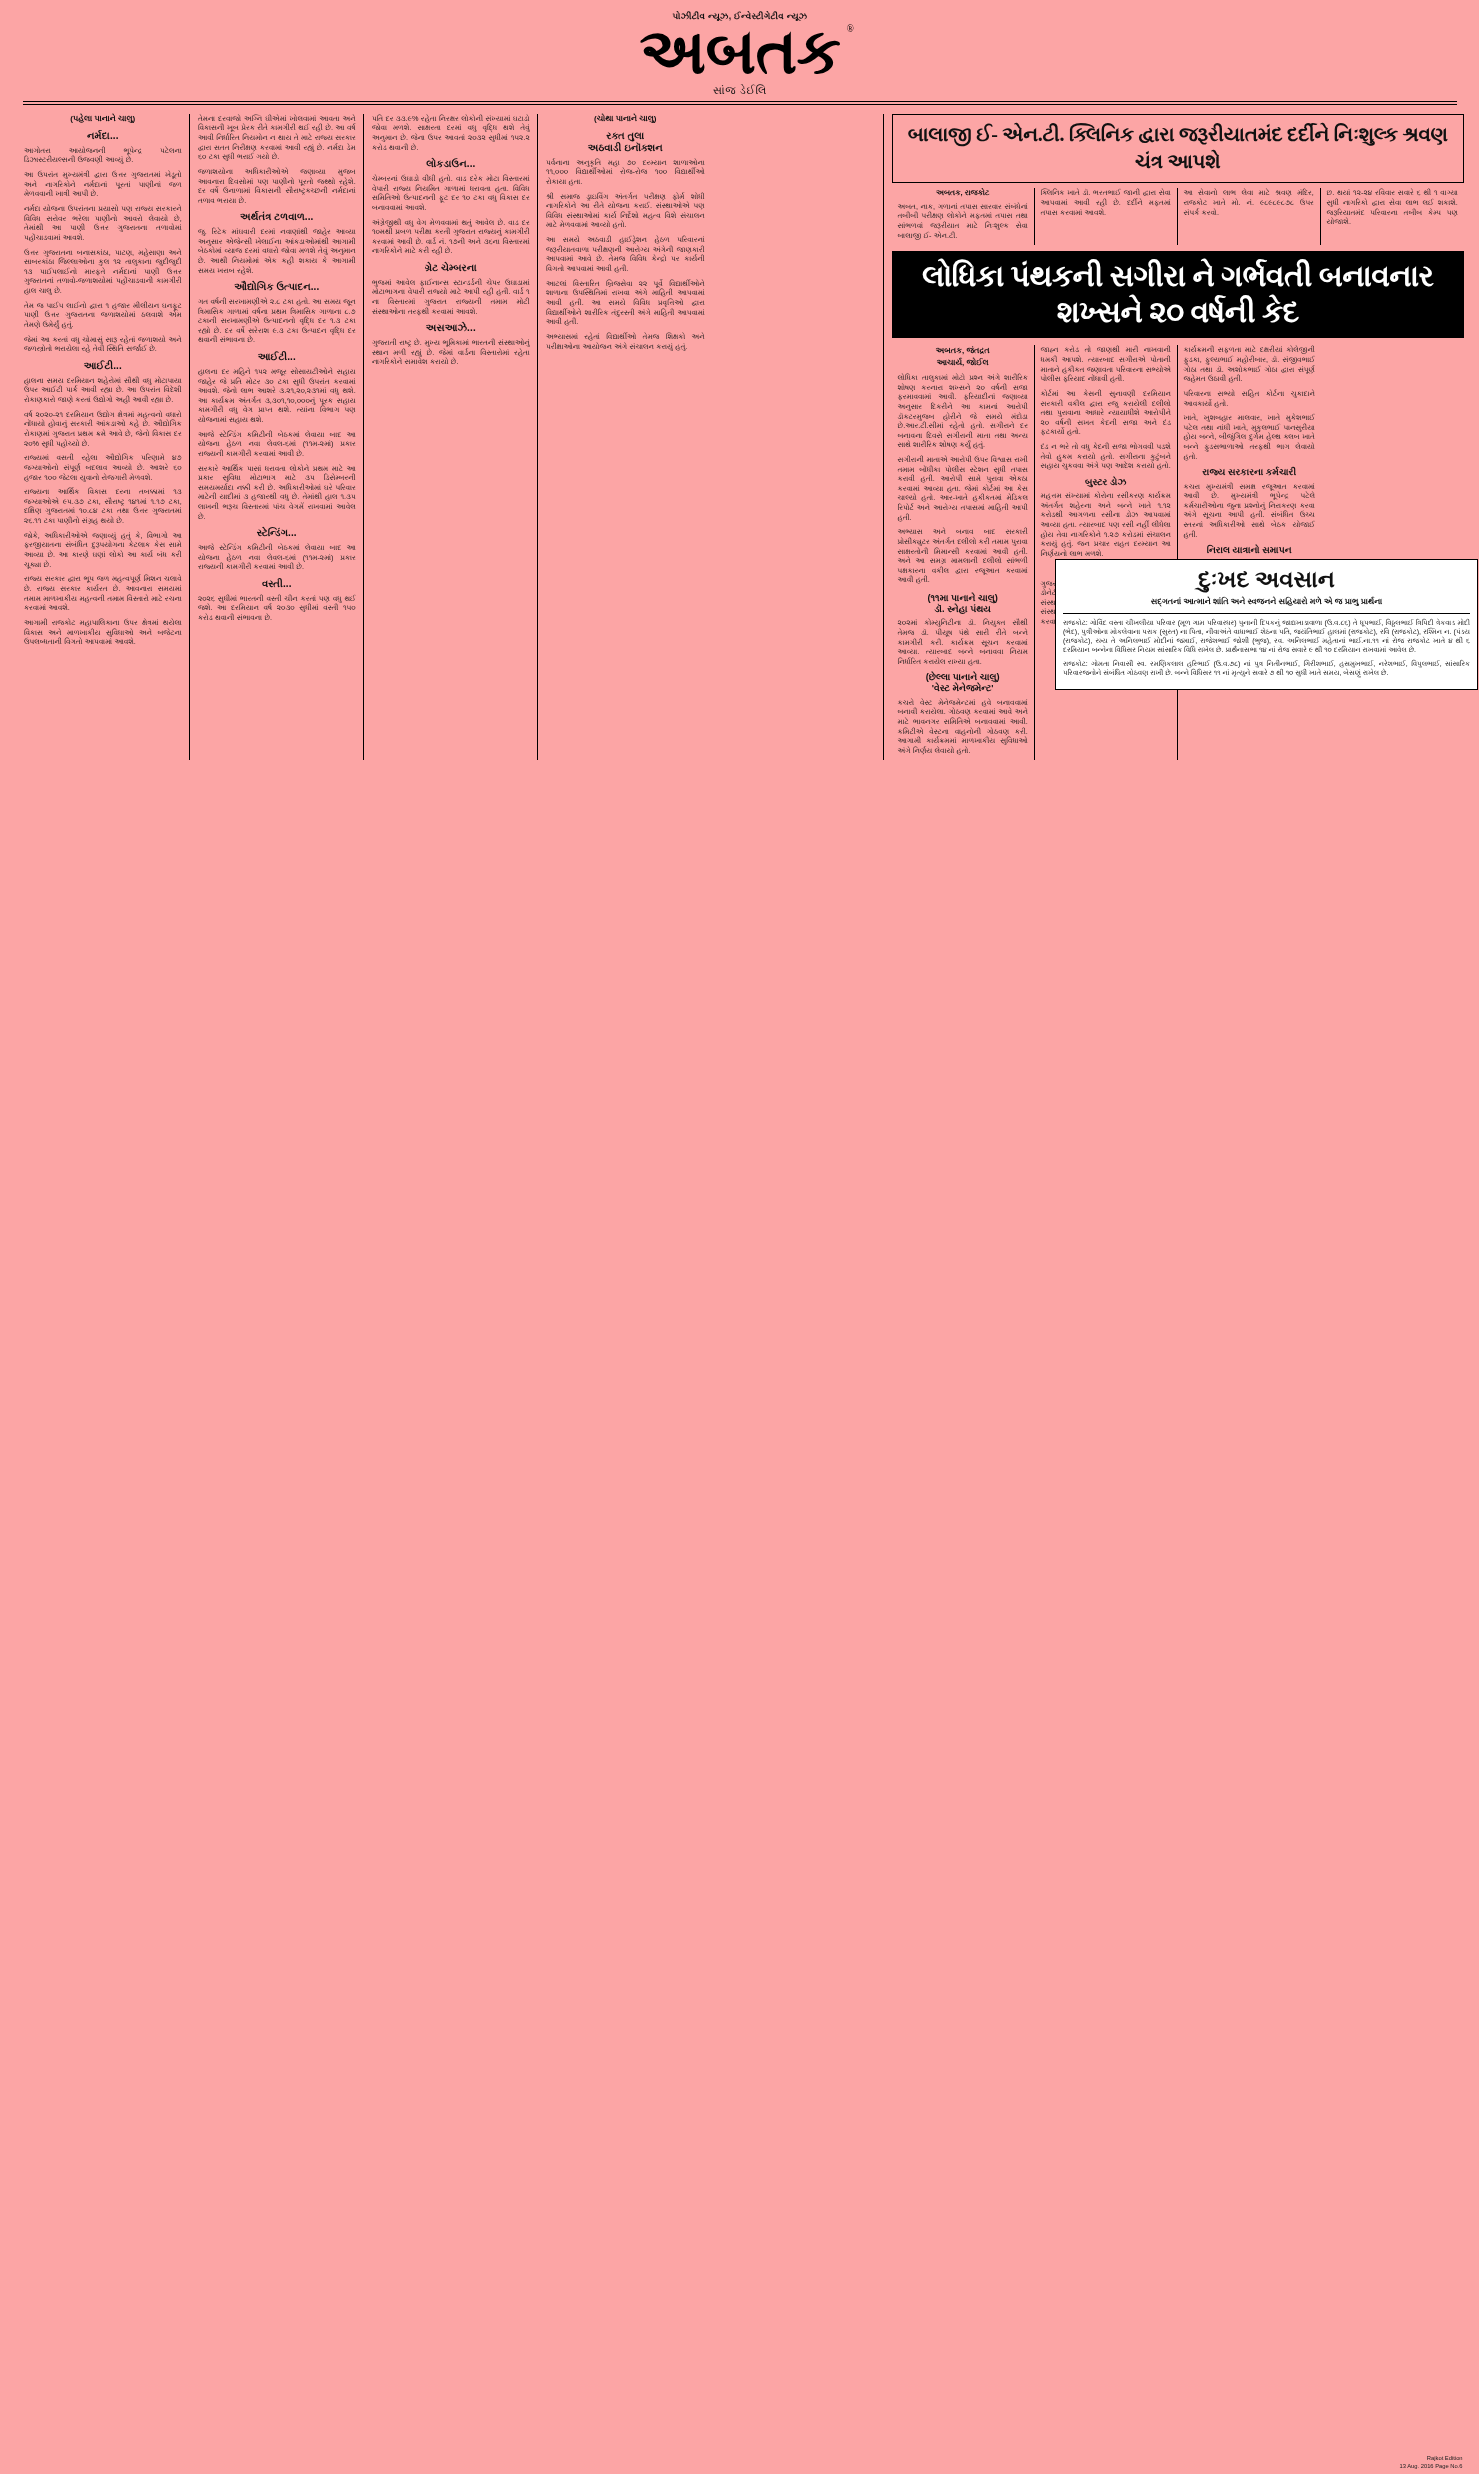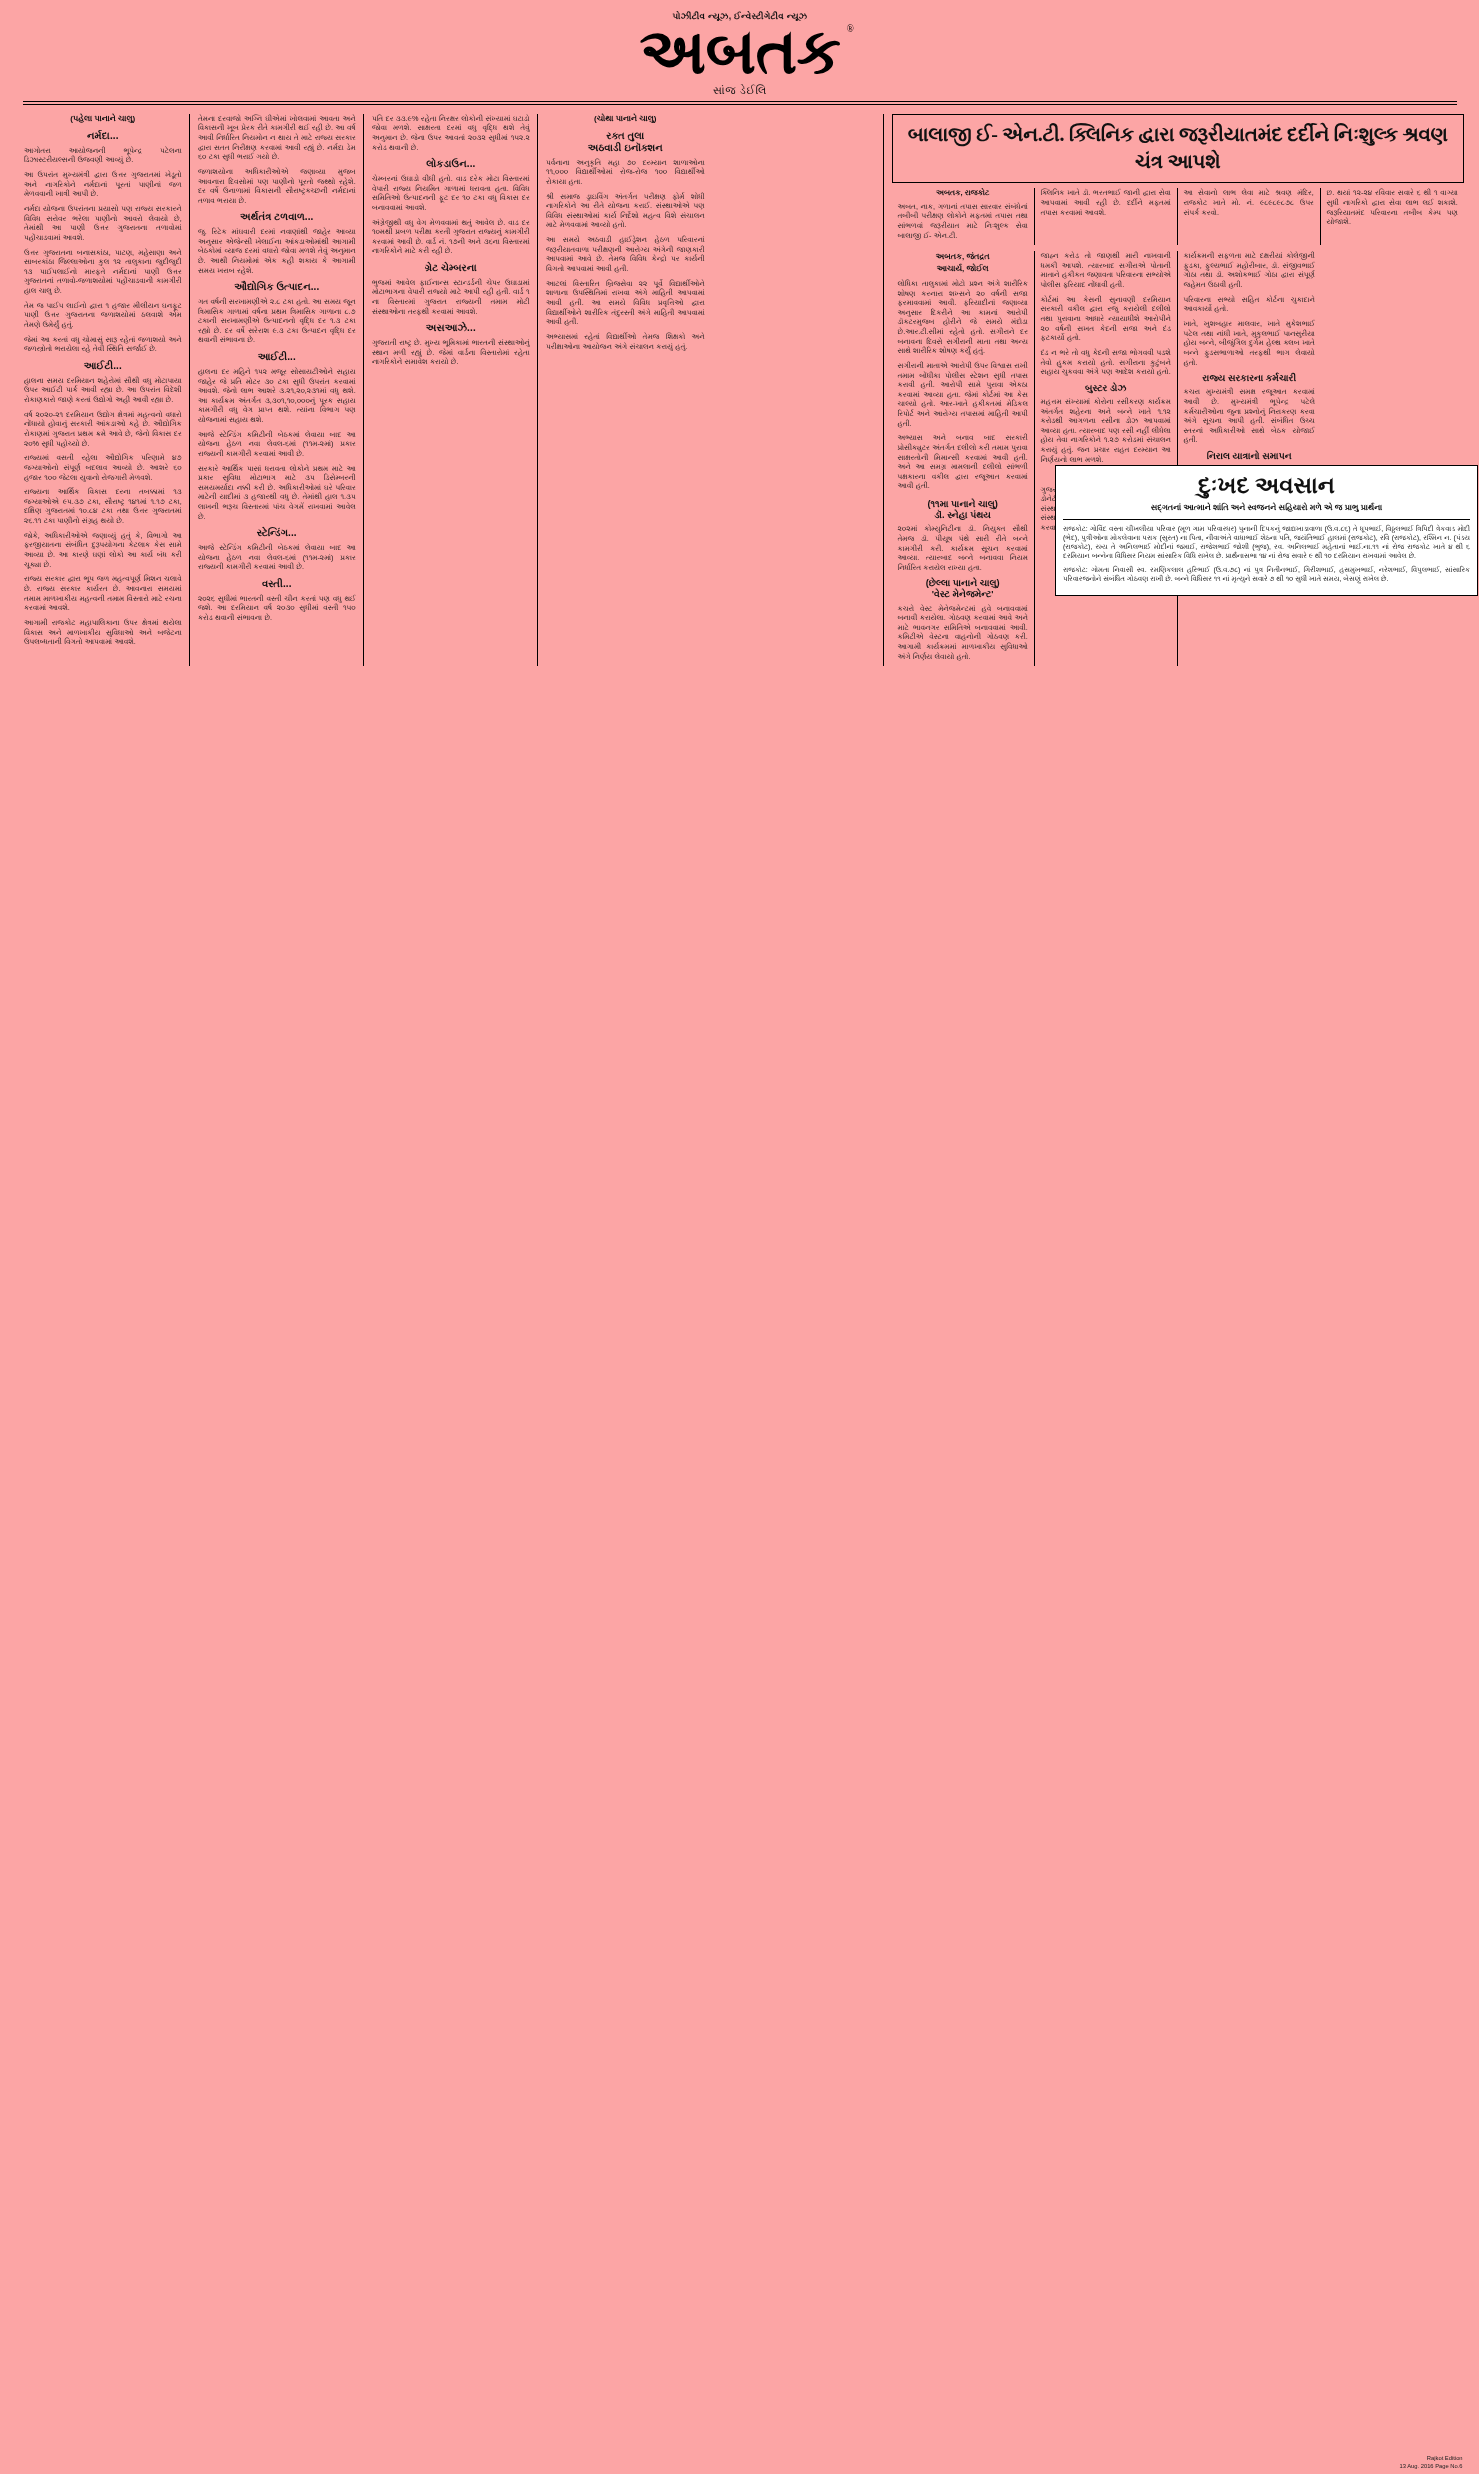--- a/index.html
+++ b/index.html
@@ -338,20 +338,23 @@
             <p>આ સેવાનો લાભ લેવા માટે શ્રવણ મંદિર, રાજકોટ ખાતે મો. નં. ૯૮૯૮૯૮૭૮ ઉપર સંપર્ક કરવો.</p>
           </div>
         </div>
         <div class="rcol">
           <div class="body-text">
             <p>છ. થયાં ૧૨-૨૪ રવિવાર સવારે ૬ થી ૧ વાગ્યા સુધી નાગરિકો દ્વારા સેવા લાભ લઈ શકાશે. જરૂરિયાતમંદ પરિવારના તબીબ કેમ્પ પણ યોજાશે.</p>
           </div>
         </div>
       </div>
 
+      <div class="bigbox">
+        <div class="hl">લોધિકા પંથકની સગીરા ને ગર્ભવતી બનાવનાર શખ્સને ૨૦ વર્ષની કેદ</div>
+      </div>
 
       <div class="right-cols">
         <div class="rcol">
           <div class="byline" style="white-space:pre-line;">અબતક, જંતદ્રત
 આચાર્ય, જોઈલ</div>
           <div class="body-text">
             <p>લોધિકા તાલુકામાં મોટો પ્રશ્ન અંગે શારીરિક શોષણ કરનારા શખ્સને ૨૦ વર્ષની સજા ફરમાવવામાં આવી. ફરિયાદીનાં જણાવ્યા અનુસાર દિકરીને આ કામનાં આરોપી ડૉકટરમુજબ હોરીને જે સમયે મંદોડા છે.આર.ટી.સીમાં રહેતો હતો. સગીરાને દર બનાવના દિવસે સગીરાની માતા તથા અન્ય સાથે શારીરિક શોષણ કર્યું હતું.</p>
             <p>સગીરાની માતાએ આરોપી ઉપર વિશ્વાસ રાખી તમામ બોંધીકા પોલીસ સ્ટેશન સુધી તપાસ કરાવી હતી. આરોપી સામે પુરાવા એકઠા કરવામાં આવ્યા હતા. જેમાં કોર્ટમાં આ કેસ ચાલ્યો હતો. આર-ખાતે હકીકતમાં મેડિકલ રિપોર્ટ અને આરોગ્ય તપાસમાં માહિતી આપી હતી.</p>
             <p>અભ્યાસ અને બનાવ બાદ સરકારી પ્રોસીક્યુટર અંતર્ગત દલીલો કરી તમામ પુરાવા સાક્ષરતોની મિમાન્સી કરવામાં આવી હતી. અને આ સમગ્ર મામલાની દલીલો સાંભળી પક્ષકારના વકીલ દ્વારા રજૂઆત કરવામાં આવી હતી.</p>
           </div>

